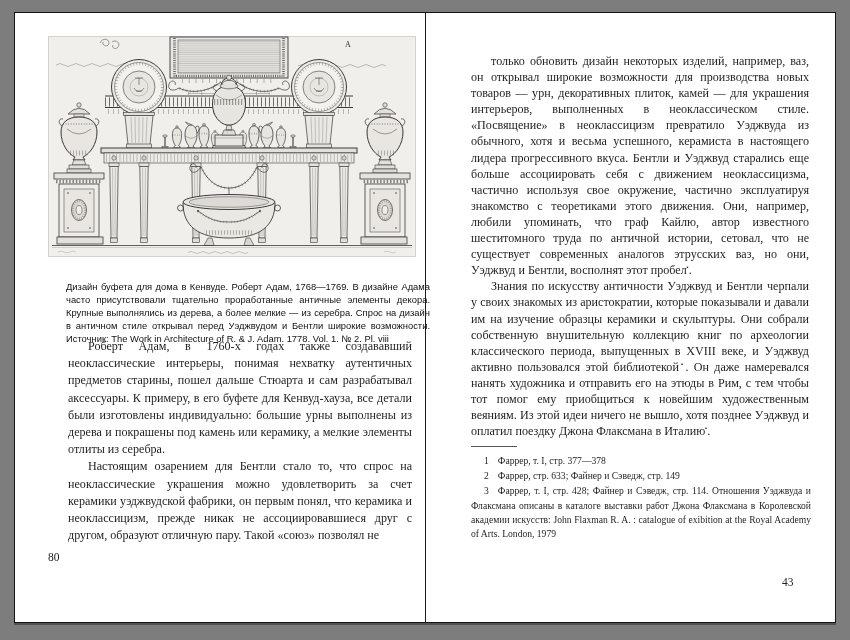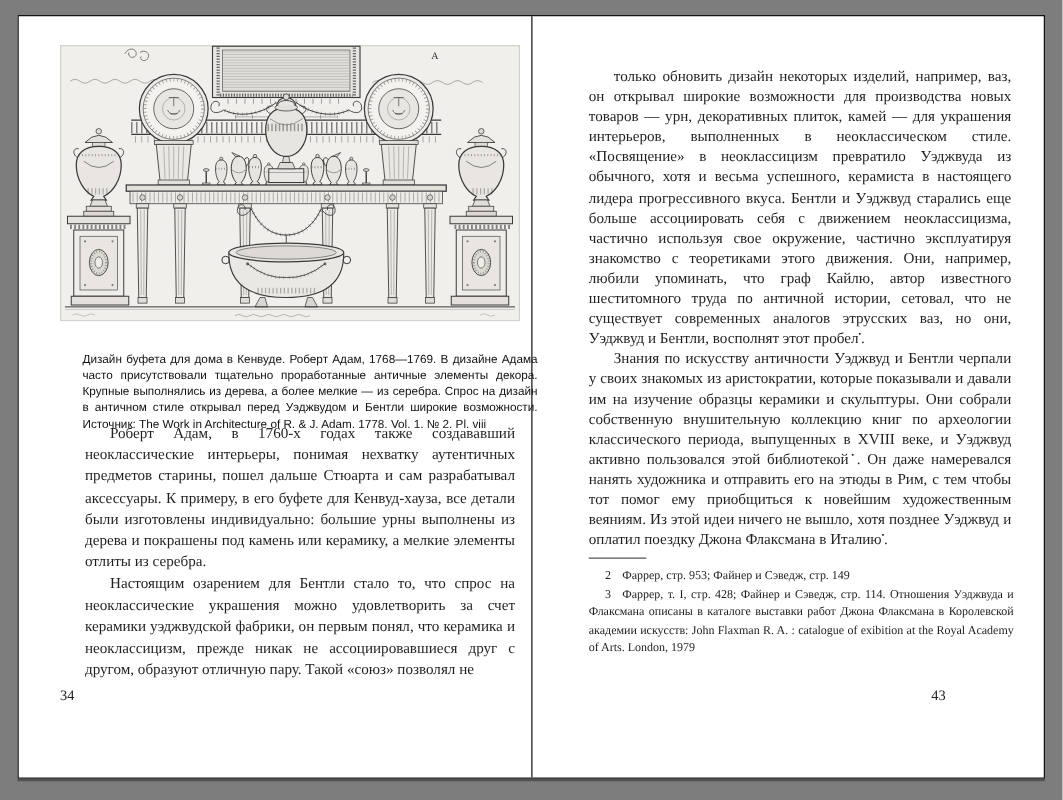--- a/index.html
+++ b/index.html
@@ -55,21 +55,21 @@
   .footnotes p{
     margin:0 0 1px 0;font-size:9.6px;line-height:14.2px;
     text-align:justify;text-indent:13px;
   }
   .fn-num{margin-right:9px;}
 
   .folio{
     position:absolute;top:537px;font-size:11.5px;line-height:14px;color:#222;
   }
   .folio.left-folio{left:33px;}
-  .folio.right-folio{left:319px;}
+  .folio.right-folio{left:356px;margin-top:25px;}
 </style>
 </head>
 <body>
 
 <div class="spread">
 
   <div class="page left">
 
     <div class="figure-box">
       <svg width="368" height="221" viewBox="0 0 368 221" xmlns="http://www.w3.org/2000/svg">
@@ -265,34 +265,35 @@
       </svg>
     </div>
 
     <p class="caption">Дизайн буфета для дома в Кенвуде. Роберт Адам, 1768—1769. В дизайне Адама часто присутствовали тщательно проработанные античные элементы декора. Крупные выполнялись из дерева, а более мелкие — из серебра. Спрос на дизайн в античном стиле открывал перед Уэджвудом и Бентли широкие возможности. Источник: The Work in Architecture of R. &amp; J. Adam. 1778. Vol. 1. № 2. Pl. viii</p>
 
     <div class="body-text">
       <p>Роберт Адам, в 1760-х годах также создававший неоклассические интерьеры, понимая нехватку аутентичных предметов старины, пошел дальше Стюарта и сам разрабатывал аксессуары. К примеру, в его буфете для Кенвуд-хауза, все детали были изготовлены индивидуально: большие урны выполнены из дерева и покрашены под камень или керамику, а мелкие элементы отлиты из серебра.</p>
       <p>Настоящим озарением для Бентли стало то, что спрос на неоклассические украшения можно удовлетворить за счет керамики уэджвудской фабрики, он первым понял, что керамика и неоклассицизм, прежде никак не ассоциировавшиеся друг с другом, образуют отличную пару. Такой «союз» позволял не</p>
     </div>
 
-    <div class="folio left-folio">34</div>
+    <div class="folio left-folio">80</div>
   </div>
 
   <div class="page right">
 
     <div class="body-text">
       <p><span>только обновить дизайн некоторых изделий, например, ваз, он открывал широкие возможности для производства новых товаров — урн, декоративных плиток, камей — для украшения интерьеров, выполненных в неоклассическом стиле. «Посвящение» в неоклассицизм превратило Уэджвуда из обычного, хотя и весьма успешного, керамиста в настоящего лидера прогрессивного вкуса. Бентли и Уэджвуд старались еще больше ассоциировать себя с движением неоклассицизма, частично используя свое окружение, частично эксплуатируя знакомство с теоретиками этого движения. Они, например, любили упоминать, что граф Кайлю, автор известного шеститомного труда по античной истории, сетовал, что не существует современных аналогов этрусских ваз, но они, Уэджвуд и Бентли, восполнят этот пробел</span><sup>▪</sup><span>.</span></p>
       <p><span>Знания по искусству античности Уэджвуд и Бентли черпали у своих знакомых из аристократии, которые показывали и давали им на изучение образцы керамики и скульптуры. Они собрали собственную внушительную коллекцию книг по археологии классического периода, выпущенных в XVIII веке, и Уэджвуд активно пользовался этой библиотекой</span><sup>▪</sup><span>. Он даже намеревался нанять художника и отправить его на этюды в Рим, с тем чтобы тот помог ему приобщиться к новейшим художественным веяниям. Из этой идеи ничего не вышло, хотя позднее Уэджвуд и оплатил поездку Джона Флаксмана в Италию</span><sup>▪</sup><span>.</span></p>
     </div>
 
     <div class="footnote-rule"></div>
 
     <div class="footnotes">
-      <p class="fn"><span class="fn-num">2</span><span>Фаррер, стр. 953; Файнер и Сэведж, стр. 149</span></p>
+      <p class="fn"><span class="fn-num">1</span><span>Фаррер, т. I, стр. 377—378</span></p>
+      <p class="fn"><span class="fn-num">2</span><span>Фаррер, стр. 633; Файнер и Сэведж, стр. 149</span></p>
       <p class="fn"><span class="fn-num">3</span><span>Фаррер, т. I, стр. 428; Файнер и Сэведж, стр. 114. Отношения Уэджвуда и Флаксмана описаны в каталоге выставки работ Джона Флаксмана в Королевской академии искусств: John Flaxman R. A. : catalogue of exibition at the Royal Academy of Arts. London, 1979</span></p>
     </div>
 
     <div class="folio right-folio">43</div>
   </div>
 
   <div class="divider"></div>
 </div>
 
 </body></html>

